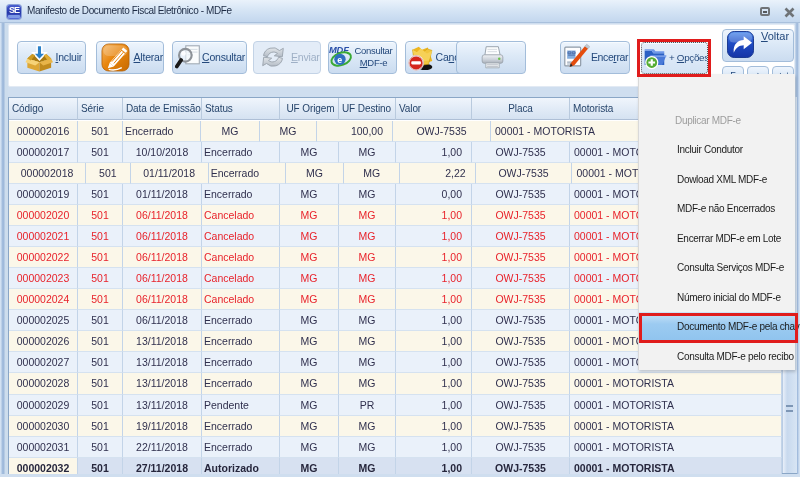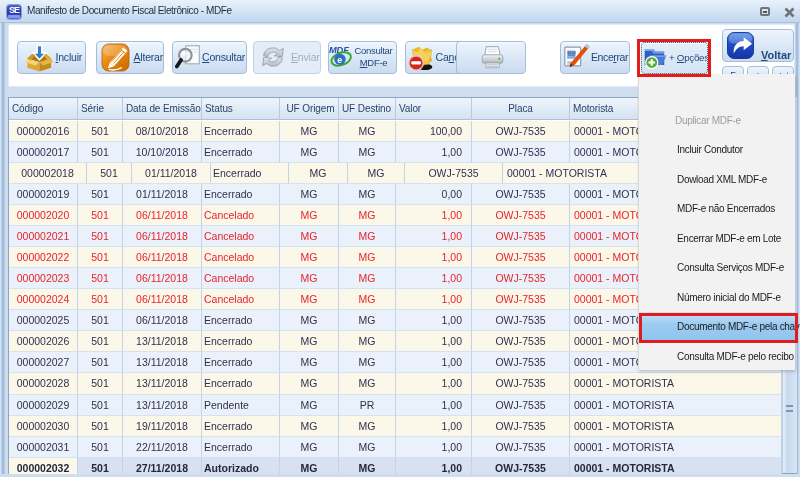--- a/index.html
+++ b/index.html
@@ -175,21 +175,21 @@
     <span style="margin-left:1px;margin-top:2px;"><svg width="25" height="25" viewBox="0 0 30 30">
 <path d="M2 7 l8.5 0 2 3 13 0 0 14 -23.5 0z" fill="#2b60c4"></path>
 <path d="M2 7 l8.5 0 2 3 13 0 0-2.5 -10.5 0 -2-2.5 -11 0z" fill="#6e98e8"></path>
 <path d="M4.5 24 l4.5-11.5 19 0 -5 11.5z" fill="#4a7ad8"></path>
 <path d="M4.5 24 l4.5-11.5 19 0 0 1.5 -18 0 -4 10z" fill="#88aaee"></path>
 <circle cx="10.5" cy="21" r="7.2" fill="#55ad33" stroke="#fff" stroke-width="1.5"></circle>
 <path d="M10.5 17 v8 M6.5 21 h8" stroke="#fff" stroke-width="2.6"></path>
 </svg></span>
     <span class="lbl" style="margin-left:1px;font-size:9.8px;letter-spacing:-0.3px;">+ <u>O</u>pções</span>
   </div>
-<div class="vbtn" style="left:722px;top:29px;width:72px;height:33px;display:flex;align-items:flex-end;font-weight:bold;">
+<div class="vbtn" style="left:722px;top:29px;width:72px;height:33px;display:flex;align-items:flex-start;">
     <span style="margin-left:4px;margin-top:1px;"><svg width="27" height="27" viewBox="0 0 28 28">
 <defs>
           <linearGradient id="gv" x1="0" y1="0" x2="0" y2="1">
 <stop offset="0" stop-color="#4f8cec"></stop>
             <stop offset="0.45" stop-color="#1f4cc4"></stop>
             <stop offset="1" stop-color="#1634a6"></stop>
           </linearGradient>
         </defs>
 <rect x="0.5" y="0.5" width="27" height="27" rx="7" fill="url(#gv)" stroke="#16358e" stroke-width="1"></rect>
 <rect x="2" y="1.5" width="24" height="10.5" rx="5" fill="rgba(255,255,255,0.22)"></rect>
@@ -210,21 +210,20 @@
       <div style="width:59px;text-align:center;padding-left:3px;">UF Origem</div>
       <div style="width:57px;text-align:left;padding-left:3px;">UF Destino</div>
       <div style="width:76px;text-align:left;padding-left:3px;">Valor</div>
       <div style="width:98px;text-align:center;">Placa</div>
       <div style="width:212px;text-align:left;padding-left:3px;">Motorista</div>
     </div>
 <div class="gbody">
 <div class="trow odd">
         <div style="width:69px;text-align:center;">000002016</div>
         <div style="width:45px;text-align:center;">501</div>
-        <div style="width:79px;text-align:center;">08/10/2018</div>
         <div style="width:78px;text-align:left;padding-left:2px;">Encerrado</div>
         <div style="width:59px;text-align:center;">MG</div>
         <div style="width:57px;text-align:center;">MG</div>
         <div style="width:76px;text-align:right;padding-right:9px;">100,00</div>
         <div style="width:98px;text-align:center;">OWJ-7535</div>
         <div style="width:212px;text-align:left;padding-left:4px;">00001 - MOTORISTA</div>
       </div>
 <div class="trow even">
         <div style="width:69px;text-align:center;">000002017</div>
         <div style="width:45px;text-align:center;">501</div>
@@ -236,20 +235,21 @@
         <div style="width:98px;text-align:center;">OWJ-7535</div>
         <div style="width:212px;text-align:left;padding-left:4px;">00001 - MOTORISTA</div>
       </div>
 <div class="trow odd">
         <div style="width:78px;text-align:center;">000002018</div>
         <div style="width:45px;text-align:center;">501</div>
         <div style="width:79px;text-align:center;">01/11/2018</div>
         <div style="width:78px;text-align:left;padding-left:2px;">Encerrado</div>
         <div style="width:59px;text-align:center;">MG</div>
         <div style="width:57px;text-align:center;">MG</div>
+        <div style="width:76px;text-align:right;padding-right:9px;">2,22</div>
         <div style="width:98px;text-align:center;">OWJ-7535</div>
         <div style="width:212px;text-align:left;padding-left:4px;">00001 - MOTORISTA</div>
       </div>
 <div class="trow even">
         <div style="width:69px;text-align:center;">000002019</div>
         <div style="width:45px;text-align:center;">501</div>
         <div style="width:79px;text-align:center;">01/11/2018</div>
         <div style="width:78px;text-align:left;padding-left:2px;">Encerrado</div>
         <div style="width:59px;text-align:center;">MG</div>
         <div style="width:57px;text-align:center;">MG</div>

